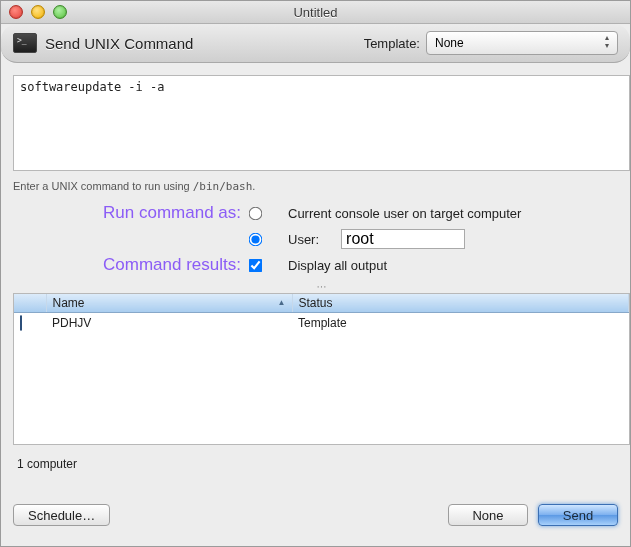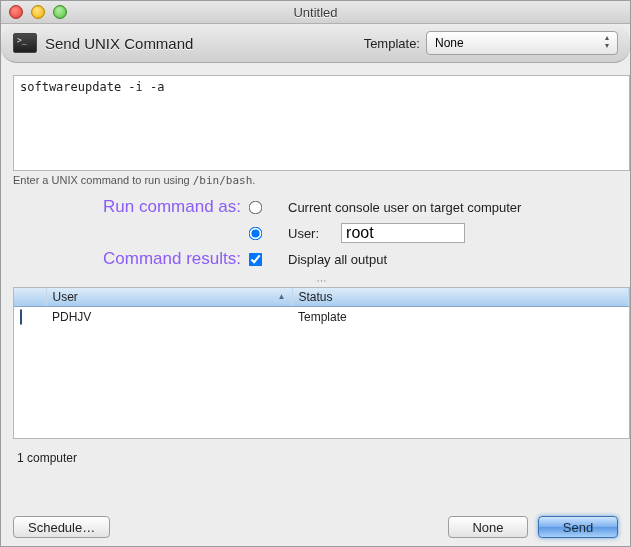--- a/index.html
+++ b/index.html
@@ -141,20 +141,21 @@
     border: 1px solid #b8b8b8;
     background: #fff;
     font-family: Monaco, Menlo, monospace;
     font-size: 12px;
     padding: 4px 6px;
     resize: none;
     outline: none;
     color:#222;
   }
   .hint {
+    margin-top: 6px;
     font-size: 11px;
     color: #555;
   }
   .hint .mono { font-family: Monaco, Menlo, monospace; }
   .form-rows {
     margin: 10px 0 8px 0;
   }
   .form-row {
     display: flex;
     align-items: center;
@@ -258,21 +259,21 @@
   }
   tr.row td { }
   .count {
     margin: 12px 4px 10px 4px;
     font-size: 12px;
     color:#222;
   }
   
   .footer {
     position: absolute;
-    bottom: 8px;
+    bottom: 20px;
     left: 12px;
     right: 12px;
     display: flex;
     align-items: center;
   }
   .footer .spacer { flex: 1; }
   .aqua-btn, .aqua-btn-default {
     min-width: 80px;
     height: 22px;
     border-radius: 4px;
@@ -354,21 +355,21 @@
     <div class="table-wrap">
       <table class="tbl">
         <colgroup>
           <col class="col-icon">
             <col class="col-name">
             <col class="col-status">
         </colgroup>
         <thead>
           <tr>
             <th></th>
-            <th class="sorted">User</th>
+            <th class="sorted">Name</th>
             <th>Status</th>
           </tr>
         </thead>
         <tbody>
           <tr class="row">
             <td>
               <span class="screen-icon">
                 <span class="scr"></span><span class="stand"></span>
               </span>
             </td>

